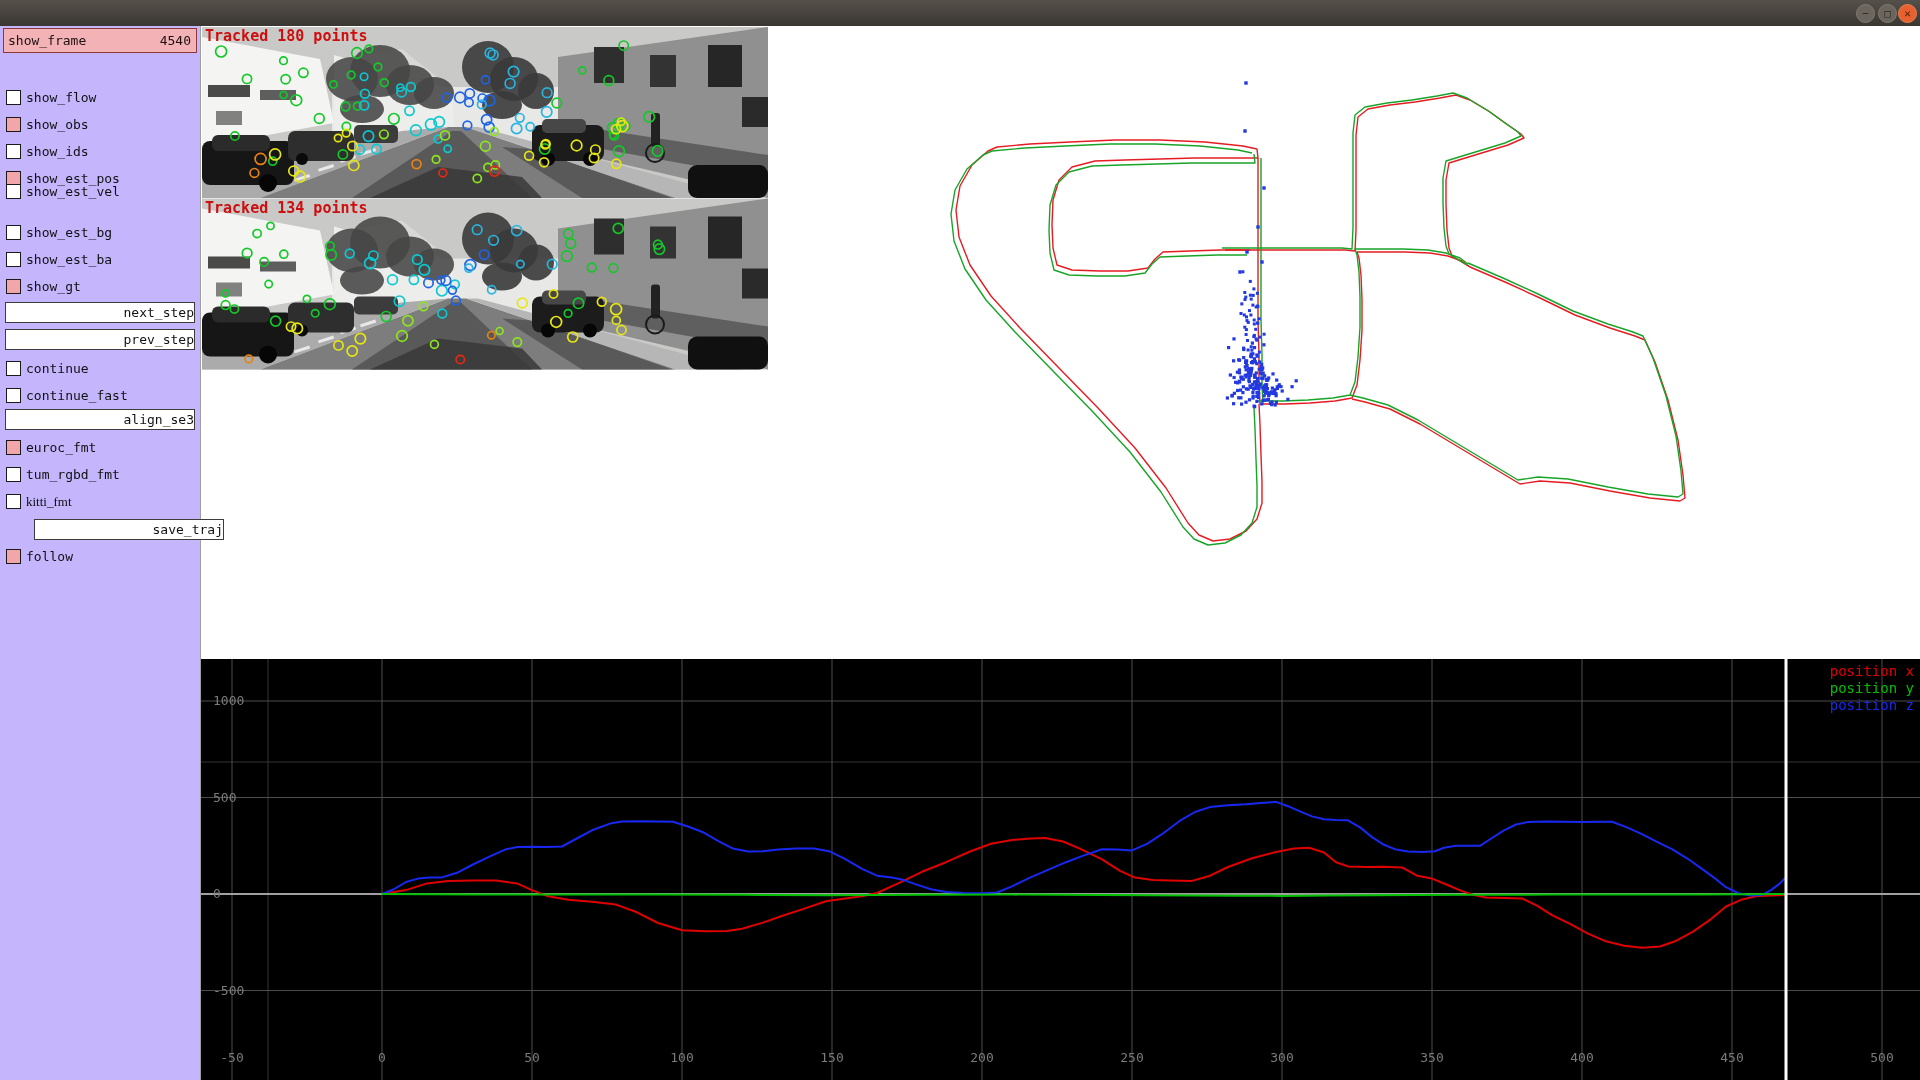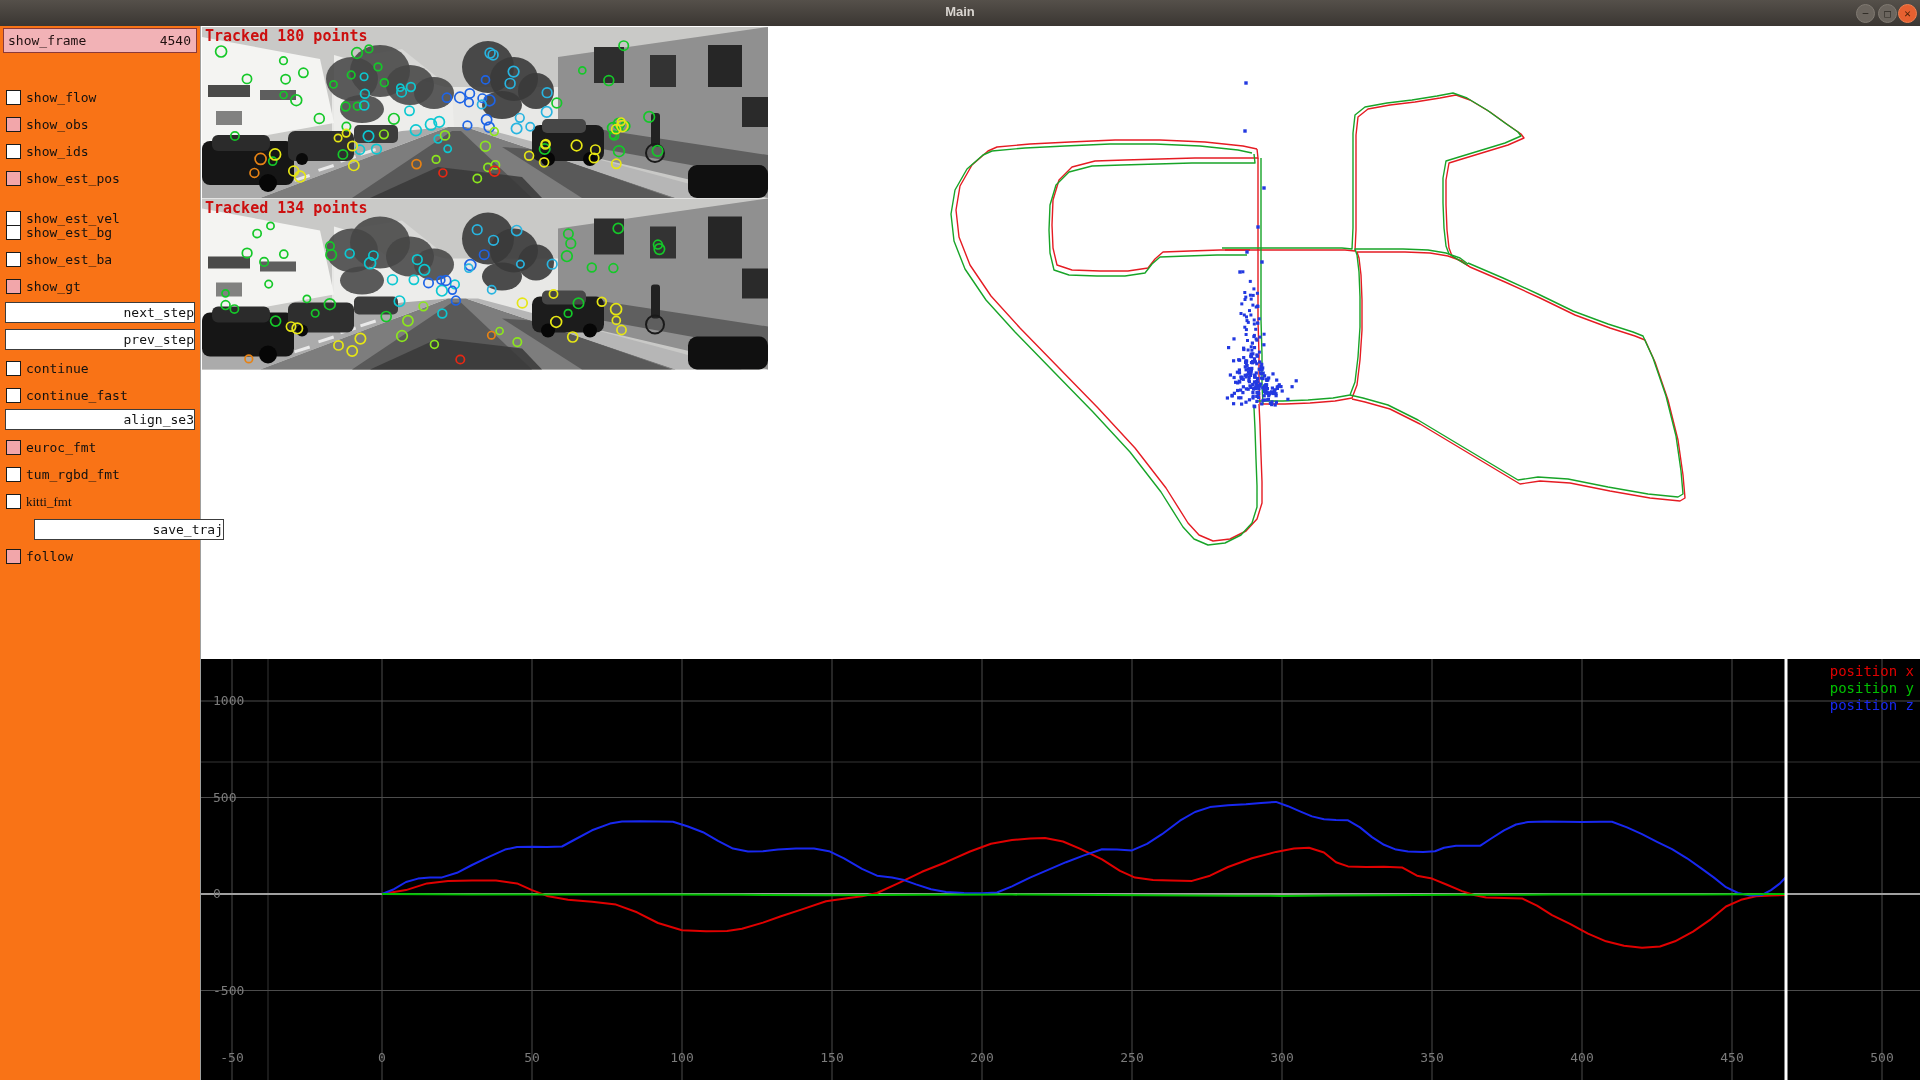--- a/index.html
+++ b/index.html
@@ -5,21 +5,21 @@
   html,body{margin:0;padding:0;width:1920px;height:1080px;overflow:hidden;background:#000;
     font-family:"DejaVu Sans Mono","Liberation Mono",monospace;}
   #titlebar{position:absolute;left:0;top:0;width:1920px;height:26px;
     background:linear-gradient(#55504a,#3a3632);border-bottom:1px solid #27241f;}
   #title-text{position:absolute;left:0;right:0;top:4px;text-align:center;color:#d9d5d0;
     font-family:"Liberation Sans",sans-serif;font-weight:bold;font-size:13px;}
   .winbtn{position:absolute;top:4px;width:19px;height:19px;border-radius:50%;
     background:#6b655e;border:1px solid #807a72;color:#2e2a24;text-align:center;
     line-height:17px;font-size:11px;box-sizing:border-box;}
   #btn-close{background:#e66030;border-color:#f08050;color:#4d2208;}
-  #panel{position:absolute;left:0;top:26px;width:201px;height:1054px;background:#f97316;
+  #panel{position:absolute;left:0;top:26px;width:201px;height:1054px;background:#c4b5fd;
     border-right:1px solid #9f9f9d;box-sizing:border-box;}
   .prow{position:absolute;left:0;width:201px;height:22px;text-align:center;}
   .cbox{position:absolute;left:6px;top:3px;width:15px;height:15px;background:#fff;
     border:1px solid #1a1a1a;box-sizing:border-box;}
   .cbox.checked{background:#f2a6aa;}
   .clabel{position:absolute;left:26px;top:3px;font-size:13px;color:#111;}
   .pbutton{position:absolute;left:5px;width:190px;height:21px;background:#fff;
     border:1px solid #3c3c3c;box-sizing:border-box;text-align:right;font-size:13px;
     color:#111;line-height:19px;}
   #frame-var{position:absolute;left:3px;top:2px;width:194px;height:25px;background:#f2b2b6;
@@ -30,21 +30,20 @@
   #plot-area{position:absolute;left:201px;top:659px;width:1719px;height:421px;background:#000;}
   svg{display:block;}
   .cam-svg{position:absolute;}
   #traj-svg{position:absolute;left:201px;top:26px;}
   #plot-svg{position:absolute;left:201px;top:659px;}
 </style>
 </head>
 <body>
 
 <div id="titlebar">
-  <div id="title-text">Main</div>
   <div class="winbtn" id="btn-min" style="left:1856px">−</div>
   <div class="winbtn" id="btn-max" style="left:1878px">□</div>
   <div class="winbtn" id="btn-close" style="left:1898px">✕</div>
 </div>
 
 <div id="view-area"></div>
 <div id="plot-area"></div>
 
 <div id="panel">
     <div id="frame-var">
@@ -60,21 +59,21 @@
       <div class="clabel">show_obs</div>
     </div>
     <div class="prow" style="top: 115px;">
       <div class="cbox"></div>
       <div class="clabel">show_ids</div>
     </div>
     <div class="prow" style="top: 142px;">
       <div class="cbox checked"></div>
       <div class="clabel">show_est_pos</div>
     </div>
-    <div class="prow" style="top: 182px;">
+    <div class="prow" style="top: 155px;">
       <div class="cbox"></div>
       <div class="clabel">show_est_vel</div>
     </div>
     <div class="prow" style="top: 196px;">
       <div class="cbox"></div>
       <div class="clabel">show_est_bg</div>
     </div>
     <div class="prow" style="top: 223px;">
       <div class="cbox"></div>
       <div class="clabel">show_est_ba</div>

